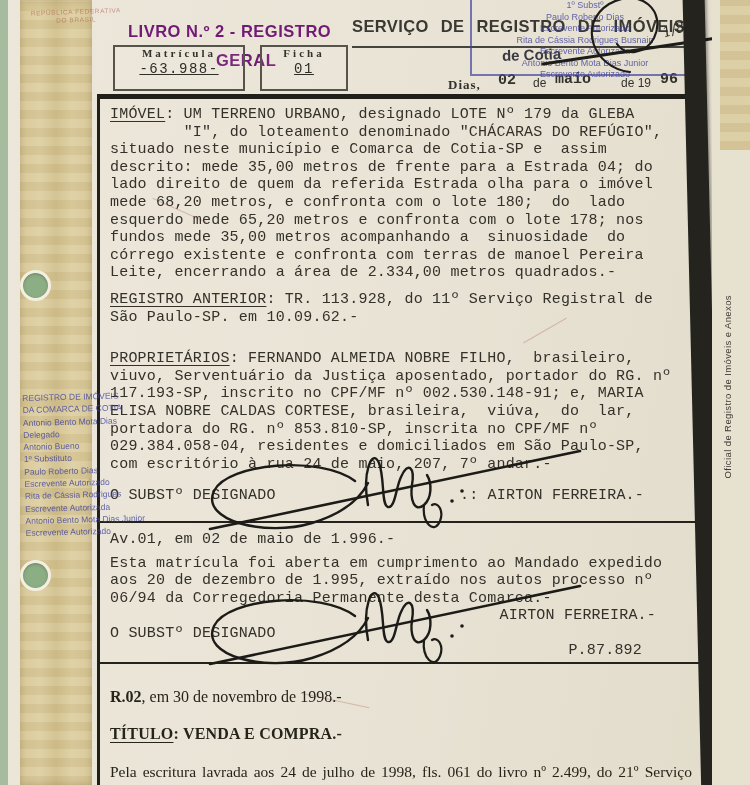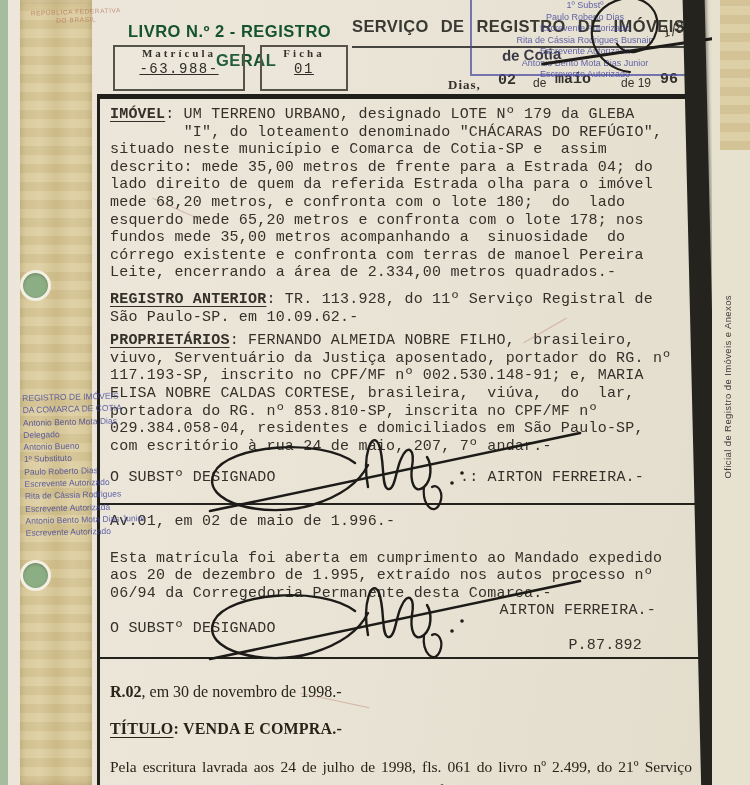--- a/index.html
+++ b/index.html
@@ -22,21 +22,21 @@
         background:repeating-linear-gradient(0deg, rgba(200,178,125,.3) 0 9px, rgba(233,219,178,.3) 9px 18px),#d8caa0;}
   .spine{position:absolute;left:692px;top:-18px;width:22px;height:830px;background:#24231e;
          transform:rotate(-1.35deg);box-shadow:2px 0 3px rgba(0,0,0,.35);}
   .side-label{position:absolute;left:722px;top:295px;writing-mode:vertical-rl;transform:rotate(180deg);
          font-size:9.5px;color:#3c3b37;letter-spacing:.4px;white-space:nowrap;}
   
   .republic{position:absolute;left:26px;top:8px;width:100px;font-size:6.5px;line-height:8px;
         color:rgba(168,78,66,.55);text-align:center;transform:rotate(-2deg);letter-spacing:.6px;}
   
   .livro{position:absolute;left:128px;top:22px;font-weight:bold;font-size:16.5px;
-        letter-spacing:.5px;color:#14532d;white-space:nowrap;}
+        letter-spacing:.5px;color:#701a75;white-space:nowrap;}
   .livro .l2{display:block;margin-left:88px;margin-top:10px;}
   .service{position:absolute;left:352px;top:17px;width:342px;font-weight:bold;font-size:16.5px;
         letter-spacing:.4px;word-spacing:7px;color:#3a3833;border-bottom:2px solid #45443e;
         padding-bottom:10px;white-space:nowrap;}
   .service-sub{position:absolute;left:502px;top:46px;font-weight:bold;font-size:15px;
         color:#3b3a44;transform:rotate(-2deg);}
   .hand-mark{position:absolute;left:662px;top:20px;font-family:"DejaVu Serif",serif;font-style:italic;
         font-size:14px;color:#2d2c28;transform:rotate(-18deg);}
   
   .idbox{position:absolute;border:2px solid #55534a;text-align:center;background:rgba(255,255,255,.06);}
@@ -57,21 +57,21 @@
   #stamp-top{position:absolute;left:470px;top:-14px;width:230px;height:90px;
         border:2px solid rgba(67,69,158,.7);padding-top:12px;box-sizing:border-box;}
   #stamp-left{position:absolute;left:10px;top:390px;width:168px;font-size:8.5px;line-height:12.3px;
         transform:rotate(-1.5deg);text-align:left;padding-left:14px;}
   
   .mainbox{position:absolute;left:97px;top:94px;width:608px;height:691px;box-sizing:border-box;
         border:3px solid #201f1a;border-top-width:5px;border-bottom:none;padding:7px 10px 0 10px;
         overflow:hidden;}
   .tw{font-family:"Liberation Mono","DejaVu Sans Mono",monospace;font-size:15px;line-height:17.6px;
         letter-spacing:.2px;color:#34312a;white-space:pre-wrap;}
-  .tw .u{text-decoration:underline;text-underline-offset:3px;font-weight:bold;}
+  .tw .u{text-decoration:underline;text-underline-offset:3px;}
   p.tw{margin:0 0 9px 0;}
   .sig-row{position:relative;display:flex;justify-content:space-between;align-items:center;
         height:46px;margin:0 0 2px 0;}
   .sig-row .name{margin-right:48px;text-align:right;}
   .sig-row svg{position:absolute;left:60px;top:-34px;pointer-events:none;}
   .rule{height:2px;background:#23221d;width:608px;margin-left:-10px;}
   .serif{font-family:"Liberation Serif",serif;color:#262419;}
   .r02-line{margin:24px 0 0 0;font-size:16px;}
   .r02-line b{font-weight:bold;}
   .titulo-line{margin:19px 0 0 0;font-size:16px;font-weight:bold;letter-spacing:.2px;}
@@ -128,21 +128,21 @@
         "I", do loteamento denominado "CHÁCARAS DO REFÚGIO",
 situado neste município e Comarca de Cotia-SP e  assim
 descrito: mede 35,00 metros de frente para a Estrada 04; do
 lado direito de quem da referida Estrada olha para o imóvel
 mede 68,20 metros, e confronta com o lote 180;  do  lado
 esquerdo mede 65,20 metros e confronta com o lote 178; nos
 fundos mede 35,00 metros acompanhando a  sinuosidade  do
 córrego existente e confronta com terras de manoel Pereira
 Leite, encerrando a área de 2.334,00 metros quadrados.-</span></p>
 
-    <p class="tw" style="margin-bottom:6px;"><span class="u">REGISTRO ANTERIOR</span><span>: TR. 113.928, do 11º Serviço Registral de
+    <p class="tw" style="margin-bottom:24px;"><span class="u">REGISTRO ANTERIOR</span><span>: TR. 113.928, do 11º Serviço Registral de
 São Paulo-SP. em 10.09.62.-</span></p>
 
     <p class="tw" style="margin-bottom:0;"><span class="u">PROPRIETÁRIOS</span><span>: FERNANDO ALMEIDA NOBRE FILHO,  brasileiro,
 viuvo, Serventuário da Justiça aposentado, portador do RG. nº
 117.193-SP, inscrito no CPF/MF nº 002.530.148-91; e, MARIA
 ELISA NOBRE CALDAS CORTESE, brasileira,  viúva,  do  lar,
 portadora do RG. nº 853.810-SP, inscrita no CPF/MF nº
 029.384.058-04, residentes e domiciliados em São Paulo-SP,
 com escritório à rua 24 de maio, 207, 7º andar.-</span></p>
 
@@ -156,21 +156,21 @@
           <path d="M254,66 C252,84 264,96 270,82 C274,72 268,62 262,66" stroke-width="2.2"></path>
           <path d="M40,90 L410,12" stroke-width="2.6"></path>
           <circle cx="282" cy="62" r="1.8" fill="#1c1b17" stroke="none"></circle>
           <circle cx="292" cy="52" r="1.8" fill="#1c1b17" stroke="none"></circle>
         </g>
       </svg>
     </div>
 
     <div class="rule"></div>
 
-    <p class="tw" style="margin:8px 0 19px 0;">Av.01, em 02 de maio de 1.996.-</p>
+    <p class="tw" style="margin:8px 0 6px 0;">Av.01, em 02 de maio de 1.996.-</p>
 
     <p class="tw" style="margin-bottom:0;">Esta matrícula foi aberta em cumprimento ao Mandado expedido
 aos 20 de dezembro de 1.995, extraído nos autos processo nº
 06/94 da Corregedoria Permanente desta Comarca.-</p>
 
     <div class="sig-row" style="height:52px;">
       <span class="tw">O SUBSTº DESIGNADO</span>
       <span class="tw name" style="margin-right:36px;">
         <span>AIRTON FERREIRA.-</span><br>
         <span style="margin-right:14px;">P.87.892</span>

